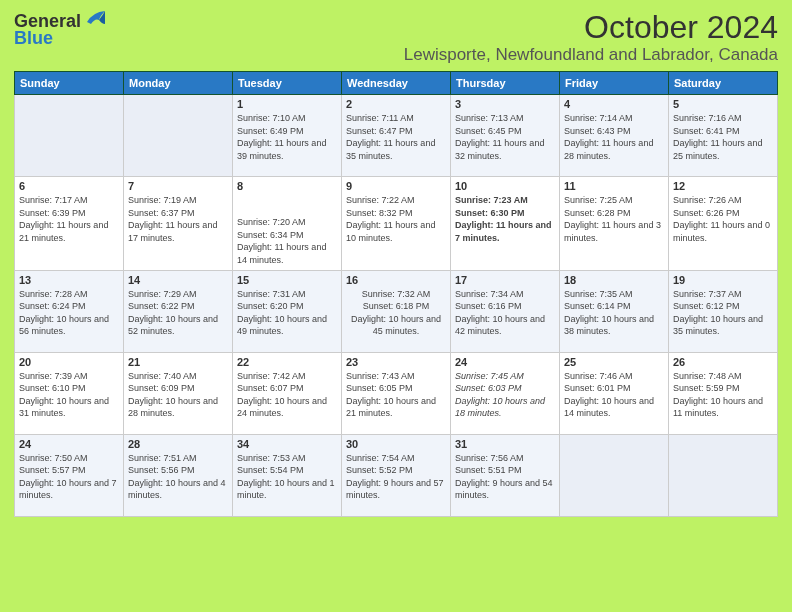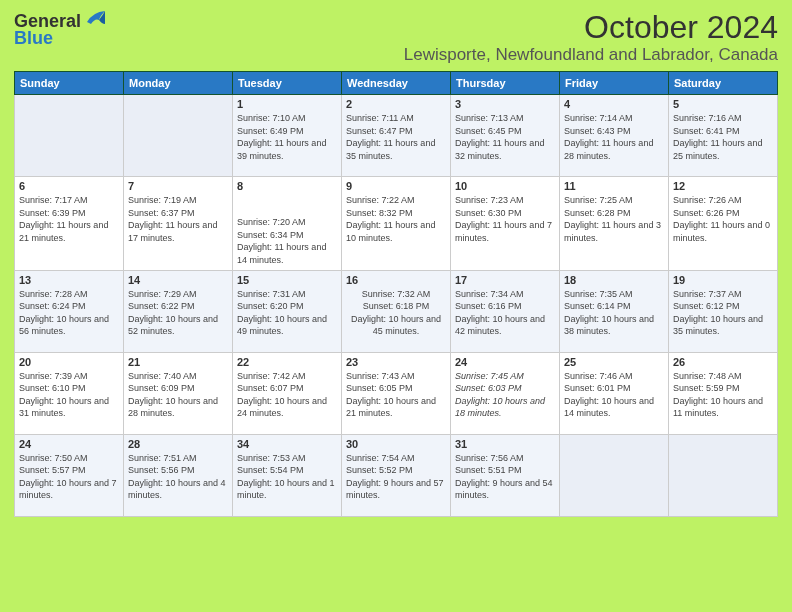--- a/index.html
+++ b/index.html
@@ -179,21 +179,21 @@
 Daylight: 11 hours and 14 minutes.</div>
           </td>
           <td>
             <span class="day-num">9</span>
             <div class="day-info" style="white-space: pre-line;">Sunrise: 7:22 AM
 Sunset: 8:32 PM
 Daylight: 11 hours and 10 minutes.</div>
           </td>
           <td>
             <span class="day-num">10</span>
-            <div class="day-info" style="white-space: pre-line;">Sunrise: 7:23 AM
+            <div class="day-info" style="white-space: pre-line; font-weight: bold;">Sunrise: 7:23 AM
 Sunset: 6:30 PM
 Daylight: 11 hours and 7 minutes.</div>
           </td>
           <td>
             <span class="day-num">11</span>
             <div class="day-info" style="white-space: pre-line;">Sunrise: 7:25 AM
 Sunset: 6:28 PM
 Daylight: 11 hours and 3 minutes.</div>
           </td>
           <td>

